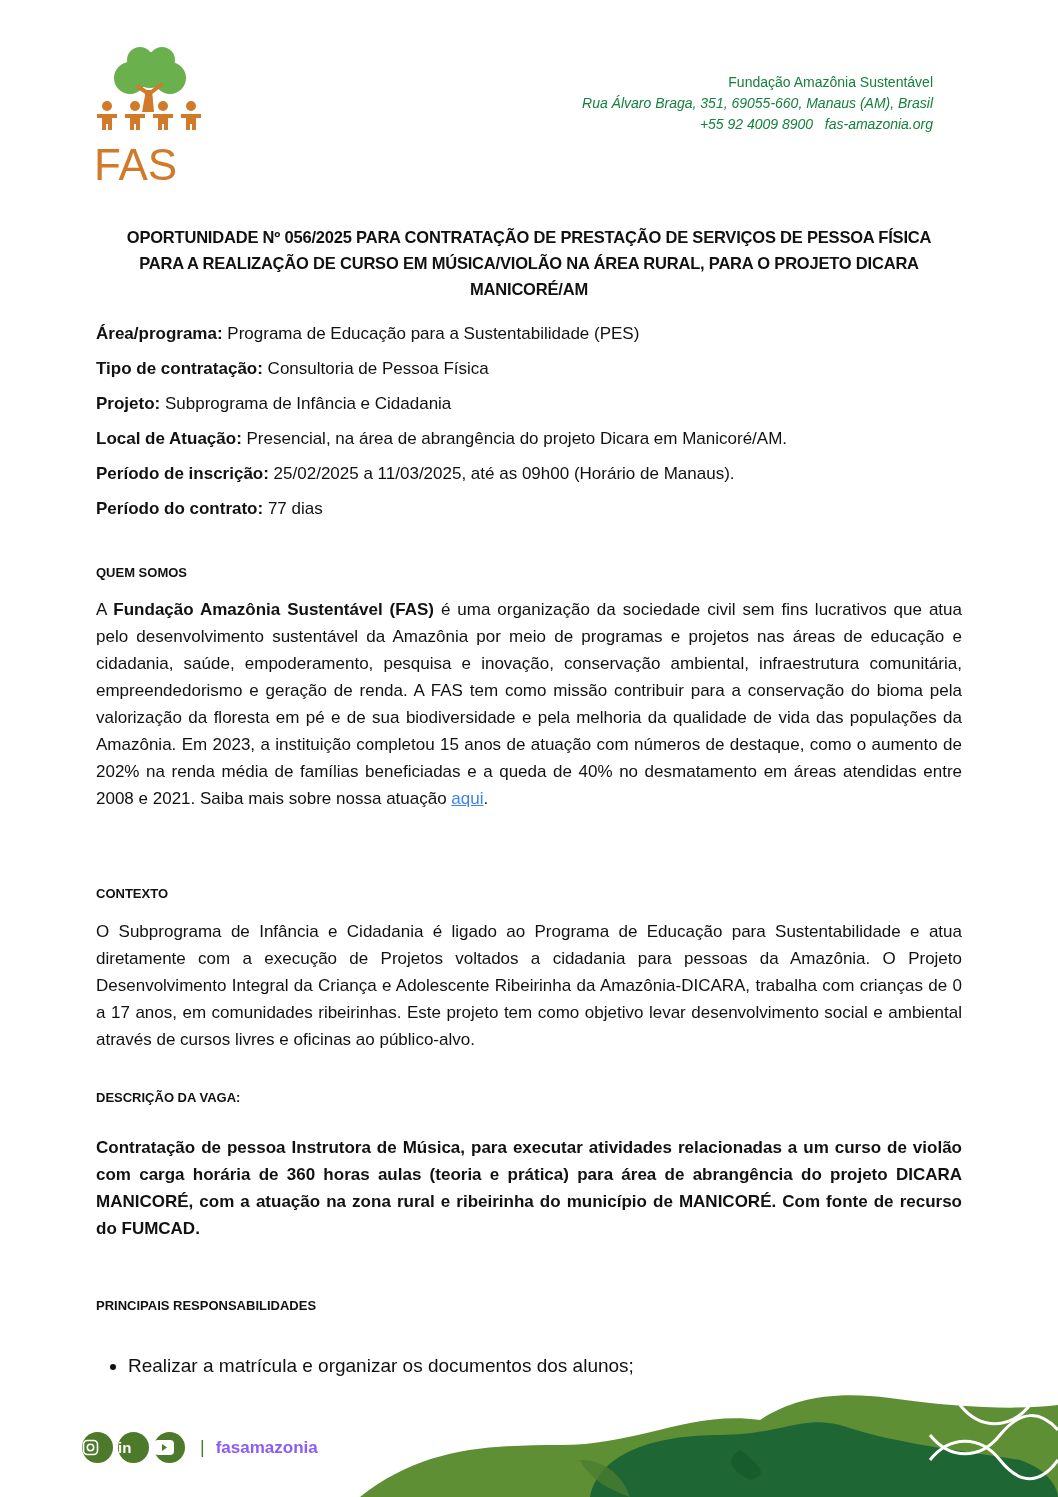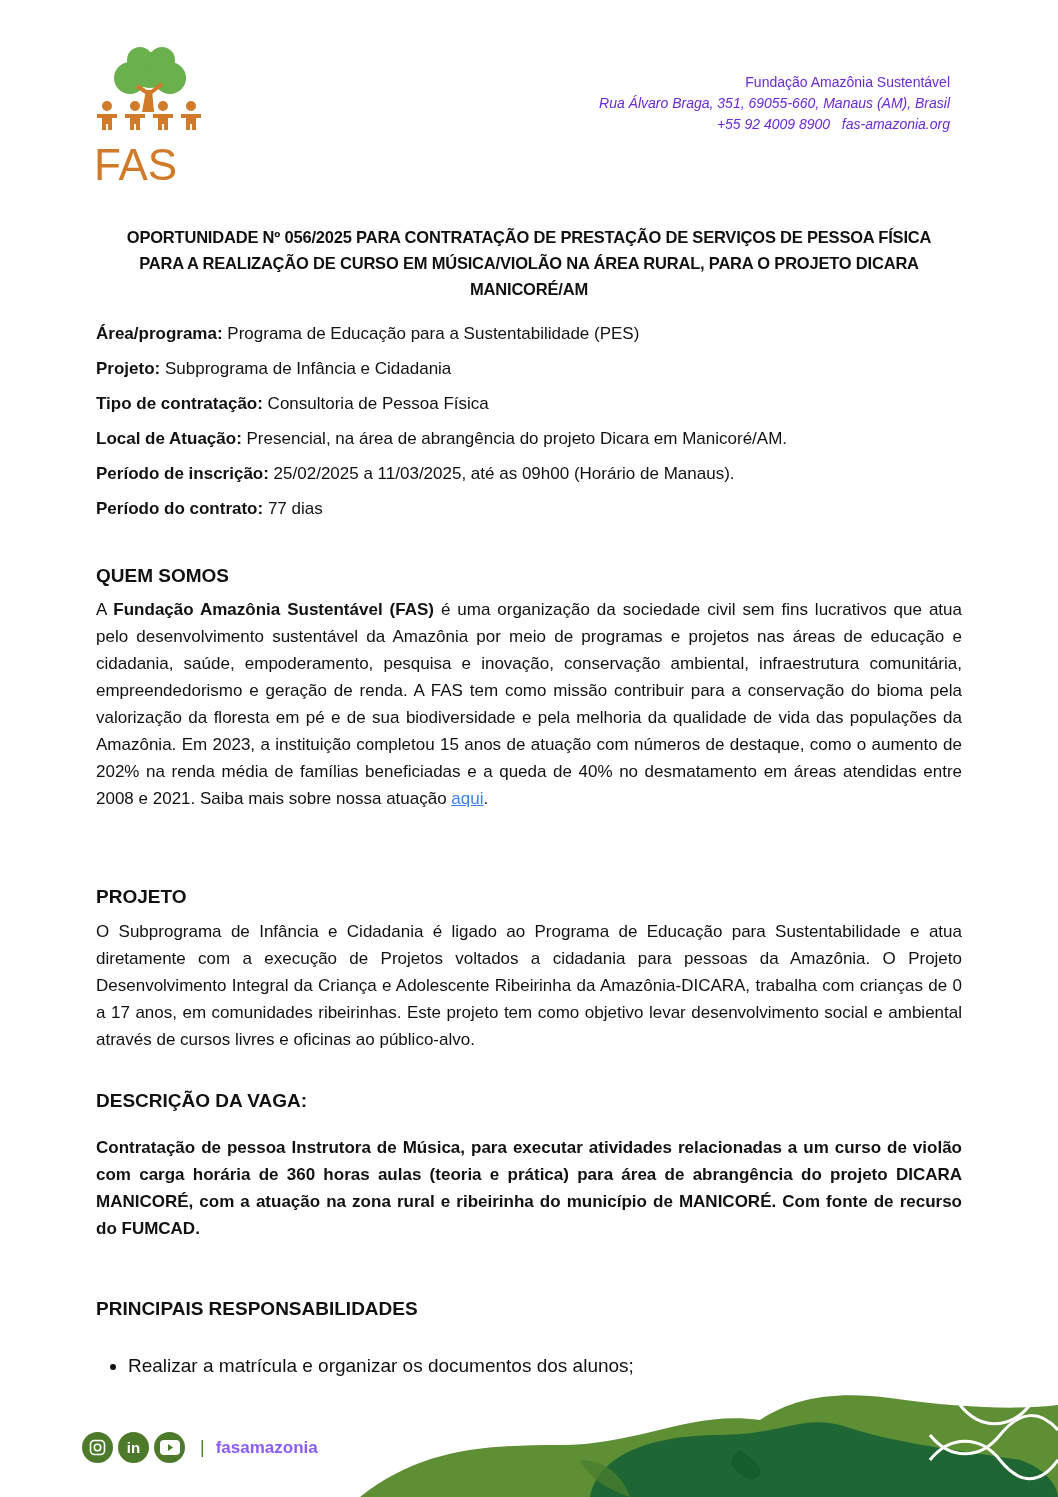--- a/index.html
+++ b/index.html
@@ -1,36 +1,36 @@
 <!DOCTYPE html>
 <html><head>
 <meta charset="utf-8">
 <style>
   html, body { margin: 0; padding: 0; background: #ffffff; }
   body { width: 1058px; height: 1497px; position: relative; overflow: hidden;
          font-family: "Liberation Sans", sans-serif; color: #111; }
   .logo { position: absolute; left: 92px; top: 42px; width: 116px; height: 145px; }
-  .header-info { position: absolute; right: 108px; top: 72px; text-align: right;
-                 font-size: 14px; line-height: 21px; color: #6d28d9; }
+  .header-info { position: absolute; right: 125px; top: 72px; text-align: right;
+                 font-size: 14px; line-height: 21px; color: #15803d; }
   .header-info .org { font-style: normal; }
   .header-info .addr, .header-info .contact { font-style: italic; }
   .title { position: absolute; left: 96px; width: 866px; top: 224px; text-align: center;
            font-weight: bold; font-size: 16.5px; line-height: 26px; letter-spacing: -0.2px; }
   .fields { position: absolute; left: 96px; top: 316px; width: 870px; }
   .field { font-size: 17px; line-height: 35px; white-space: nowrap; }
   .field b { font-weight: bold; }
-  .section-heading { position: absolute; left: 96px; font-weight: bold; font-size: 19px; }
+  .section-heading { position: absolute; left: 96px; font-weight: bold; font-size: 13px; }
   .para { position: absolute; left: 96px; width: 866px; font-size: 17px; line-height: 27px;
           text-align: justify; }
   .para a { color: #3b82f6; text-decoration: underline; }
   .bullet-list { position: absolute; left: 120px; top: 1344px; margin: 8px; padding: 0 0 0 40px; font-size: 19px; }
   .bullet-list li { list-style: disc; line-height: 27px; }
   .footer-social { position: absolute; left: 82px; top: 1432px; display: flex; align-items: center; gap: 5px; }
   .soc { width: 31px; height: 31px; border-radius: 50%; background: #4d7a2a; display: flex;
-         align-items: center; justify-content: center; color: #fff; font-weight: bold; font-size: 15px; }
+         align-items: center; color: #fff; font-weight: bold; font-size: 15px; }
   .sep { color: #4d7a2a; margin-left: 10px; margin-right: 6px; font-size: 18px; }
   .handle { color: #8b5cf6; font-weight: bold; font-size: 17px; }
   .footer-wave { position: absolute; left: 360px; top: 1390px; width: 698px; height: 107px; }
 </style>
 </head>
 <body>
 
 <svg class="logo" viewBox="0 0 116 145">
   <g>
     <circle cx="58" cy="28" r="18" fill="#6ab04c"></circle>
@@ -64,31 +64,31 @@
 </div>
 
 <div class="title">
   <div>OPORTUNIDADE Nº 056/2025 PARA CONTRATAÇÃO DE PRESTAÇÃO DE SERVIÇOS DE PESSOA FÍSICA</div>
   <div>PARA A REALIZAÇÃO DE CURSO EM MÚSICA/VIOLÃO NA ÁREA RURAL, PARA O PROJETO DICARA</div>
   <div>MANICORÉ/AM</div>
 </div>
 
 <div class="fields">
   <div class="field"><b>Área/programa:</b><span> Programa de Educação para a Sustentabilidade (PES)</span></div>
+  <div class="field"><b>Tipo de contratação:</b><span> Consultoria de Pessoa Física</span></div>
   <div class="field"><b>Projeto:</b><span> Subprograma de Infância e Cidadania</span></div>
-  <div class="field"><b>Tipo de contratação:</b><span> Consultoria de Pessoa Física</span></div>
   <div class="field"><b>Local de Atuação:</b><span> Presencial, na área de abrangência do projeto Dicara em Manicoré/AM.</span></div>
   <div class="field"><b>Período de inscrição:</b><span> 25/02/2025 a 11/03/2025, até as 09h00 (Horário de Manaus).</span></div>
   <div class="field"><b>Período do contrato:</b><span> 77 dias</span></div>
 </div>
 
 <div class="section-heading" style="top:565px;">QUEM SOMOS</div>
 <div class="para" style="top:596px;"><span>A </span><b>Fundação Amazônia Sustentável (FAS)</b><span> é uma organização da sociedade civil sem fins lucrativos que atua pelo desenvolvimento sustentável da Amazônia por meio de programas e projetos nas áreas de educação e cidadania, saúde, empoderamento, pesquisa e inovação, conservação ambiental, infraestrutura comunitária, empreendedorismo e geração de renda. A FAS tem como missão contribuir para a conservação do bioma pela valorização da floresta em pé e de sua biodiversidade e pela melhoria da qualidade de vida das populações da Amazônia. Em 2023, a instituição completou 15 anos de atuação com números de destaque, como o aumento de 202% na renda média de famílias beneficiadas e a queda de 40% no desmatamento em áreas atendidas entre 2008 e 2021. Saiba mais sobre nossa atuação </span><a href="#">aqui</a><span>.</span></div>
 
-<div class="section-heading" style="top:886px;">PROJETO</div>
+<div class="section-heading" style="top:886px;">CONTEXTO</div>
 <div class="para" style="top:918px;">O Subprograma de Infância e Cidadania é ligado ao Programa de Educação para Sustentabilidade e atua diretamente com a execução de Projetos voltados a cidadania para pessoas da Amazônia. O Projeto Desenvolvimento Integral da Criança e Adolescente Ribeirinha da Amazônia-DICARA, trabalha com crianças de 0 a 17 anos, em comunidades ribeirinhas. Este projeto tem como objetivo levar desenvolvimento social e ambiental através de cursos livres e oficinas ao público-alvo.</div>
 
 <div class="section-heading" style="top:1090px;">DESCRIÇÃO DA VAGA:</div>
 <div class="para" style="top:1134px;font-weight:bold;">Contratação de pessoa Instrutora de Música, para executar atividades relacionadas a um curso de violão com carga horária de 360 horas aulas (teoria e prática) para área de abrangência do projeto DICARA MANICORÉ, com a atuação na zona rural e ribeirinha do município de MANICORÉ. Com fonte de recurso do FUMCAD.</div>
 
 <div class="section-heading" style="top:1298px;">PRINCIPAIS RESPONSABILIDADES</div>
 <ul class="bullet-list" style="left:120px;padding-left:40px;left:80px;">
   <li>Realizar a matrícula e organizar os documentos dos alunos;</li>
 </ul>
 

